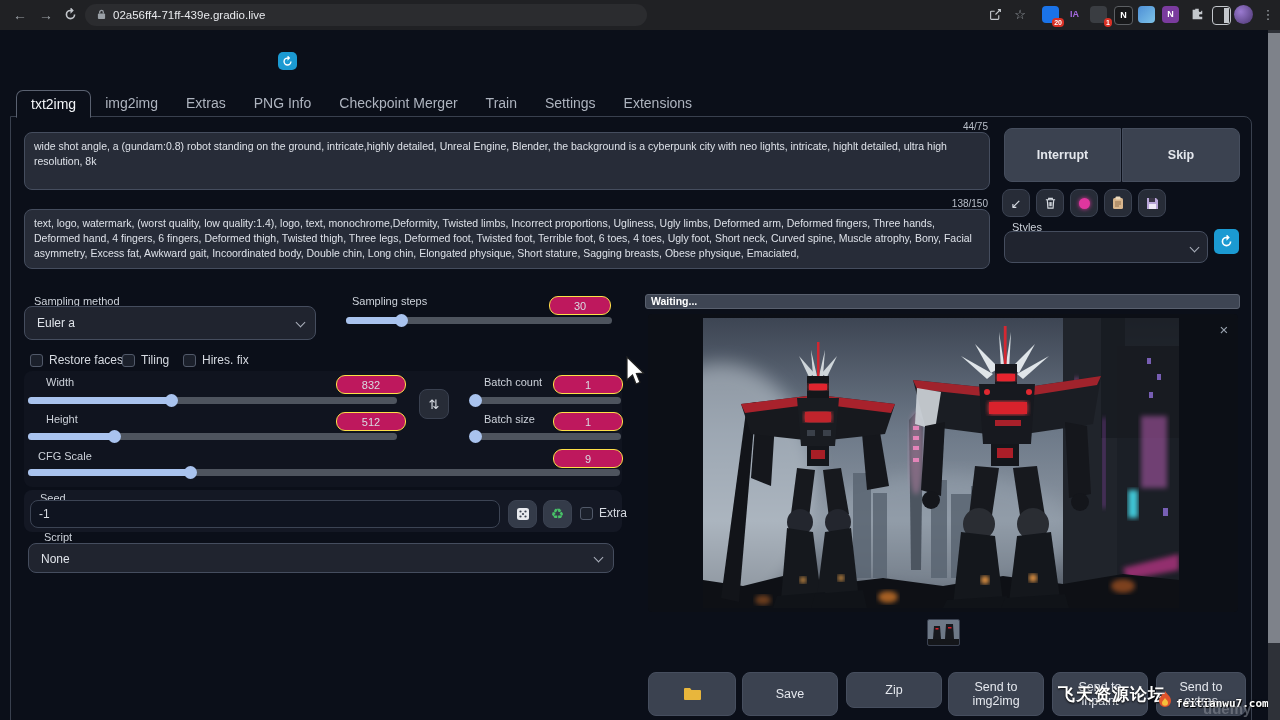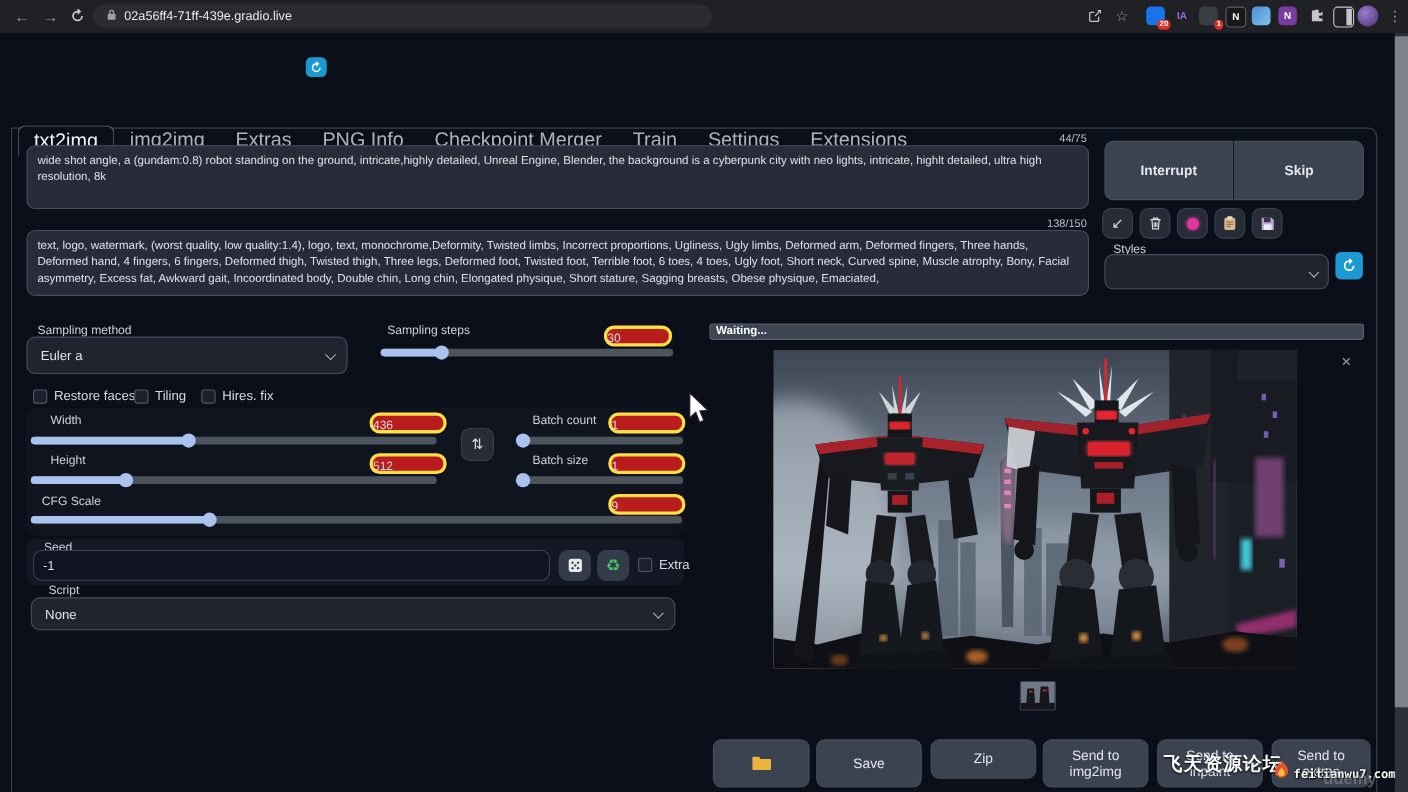--- a/index.html
+++ b/index.html
@@ -11,32 +11,32 @@
   .chrome{left:0;top:0;width:1280px;height:30px;background:#202124;}
   .navic{top:5px;width:20px;height:20px;color:#9aa0a6;font-size:14px;line-height:20px;text-align:center;}
   .urlpill{left:85px;top:4px;width:562px;height:22px;background:#2b2c2f;border-radius:12px;display:flex;align-items:center;gap:7px;padding-left:12px;box-sizing:border-box;}
   .url{font-size:11.5px;color:#e8eaed;}
   .extic{top:6px;width:17px;height:17px;border-radius:4px;font-size:9px;font-weight:bold;line-height:17px;text-align:center;}
   .badge{position:absolute;right:-5px;bottom:-4px;background:#d93025;color:#fff;font-size:7px;font-weight:bold;border-radius:4px;padding:0 2px;line-height:9px;}
   .blocklbl{font-size:11px;color:#cdd2da;background:transparent;}
   .dd{background:#20242f;border:1px solid #454d5e;border-radius:8px;box-sizing:border-box;}
   .ddval{font-size:12px;color:#e0e4ea;}
   .chev{width:6px;height:6px;border-right:1.6px solid #aab0bc;border-bottom:1.6px solid #aab0bc;transform:rotate(45deg);}
-  .numbox{background:#b91c1c;border:3px solid #fde047;border-radius:9px;font-size:11px;color:#d8dce2;text-align:left;line-height:19px;box-sizing:border-box;}
+  .numbox{background:#be185d;border:1px solid #fde047;border-radius:9px;font-size:11px;color:#d8dce2;text-align:center;line-height:19px;box-sizing:border-box;}
   .track{position:relative;height:7px;border-radius:4px;background:#4e545e;}
   .fill{position:absolute;left:0;top:0;height:7px;border-radius:4px;background:#a9c3ee;}
   .thumb{position:absolute;top:-3px;width:13px;height:13px;margin-left:-7px;border-radius:50%;background:#a9c3ee;}
   .cb{width:13px;height:13px;background:#1b202b;border:1px solid #515969;border-radius:3px;box-sizing:border-box;}
   .cblbl{font-size:12px;color:#d6dae1;}
   .btn{background:#3b4250;border:1px solid #464e5e;border-radius:8px;color:#e4e7ed;
        display:flex;align-items:center;justify-content:center;text-align:center;
        font-size:12.5px;box-sizing:border-box;}
   .iconbtn{background:#272c37;border:1px solid #3a4150;border-radius:8px;display:flex;align-items:center;justify-content:center;box-sizing:border-box;}
   .refresh{background:#1b9ad2;border-radius:5px;display:flex;align-items:center;justify-content:center;}
-  .tab{height:26px;line-height:26px;padding:0 14px;font-size:18px;color:#aeb4bf;margin-top:24px;}
+  .tab{height:26px;line-height:26px;padding:0 14px;font-size:14px;color:#aeb4bf;}
   .tabactive{color:#f2f4f7;background:#0b0f19;border:1px solid #5a6170;border-bottom:1px solid #0b0f19;border-radius:7px 7px 0 0;}
   .ta{background:#272c38;border:1px solid #454d5e;border-radius:8px;box-sizing:border-box;
       font-size:10.5px;line-height:1.45;color:#dde1e8;padding:6px 9px;overflow:hidden;}
   .counter{font-size:10px;color:#b9bfc9;text-align:right;}
   .panel{background:#141824;border-radius:8px;}
   .wm-cjk{font-size:17px;font-weight:bold;color:#fff;text-shadow:0 1px 2px #000;letter-spacing:1px;}
   .wm-dom{font-family:"DejaVu Sans Mono","Liberation Mono",monospace;font-size:11px;font-weight:bold;color:#fff;text-shadow:0 0 2px #000,1px 1px 1px #000;}
   .wm-udemy{font-size:15px;color:#8b9099;opacity:.55;font-weight:bold;}
 </style>
 </head>
@@ -178,21 +178,21 @@
     <span class="cblbl">Tiling</span>
   </div>
   <div class="abs" style="left:183px;top:353px;display:flex;align-items:center;gap:6px;">
     <div class="cb"></div>
     <span class="cblbl">Hires. fix</span>
   </div>
 
   <div class="abs panel" style="left:24px;top:371px;width:598px;height:116px;background:#10141f;"></div>
 
   <div class="abs blocklbl" style="left:46px;top:376px;">Width</div>
-  <div class="abs numbox" style="left:336px;top:375px;width:70px;height:19px;">436</div>
+  <div class="abs numbox" style="left:336px;top:375px;width:70px;height:19px;">832</div>
   <div class="abs" style="left:28px;top:397px;width:369px;">
     <div class="track">
         <div class="fill" style="width:39%;"></div>
         <div class="thumb" style="left:39%;"></div>
       </div>
   </div>
 
   <div class="abs blocklbl" style="left:46px;top:413px;">Height</div>
   <div class="abs numbox" style="left:336px;top:412px;width:70px;height:19px;">512</div>
   <div class="abs" style="left:28px;top:433px;width:369px;">

